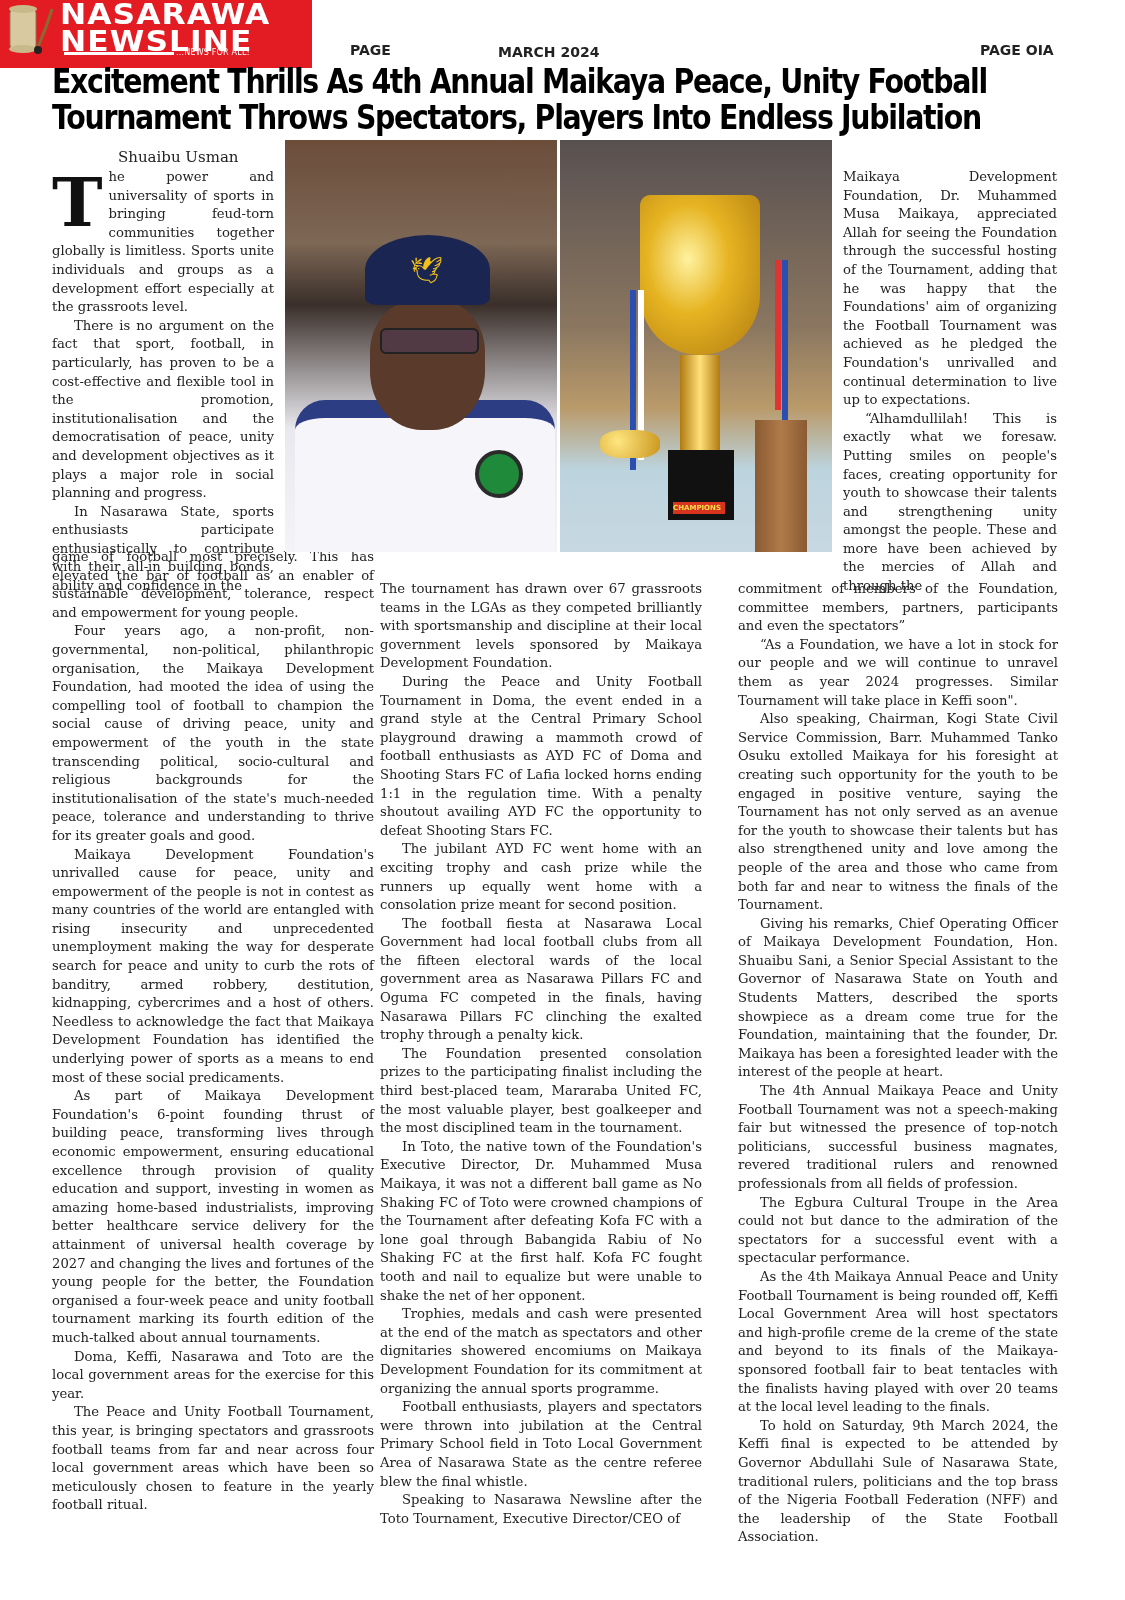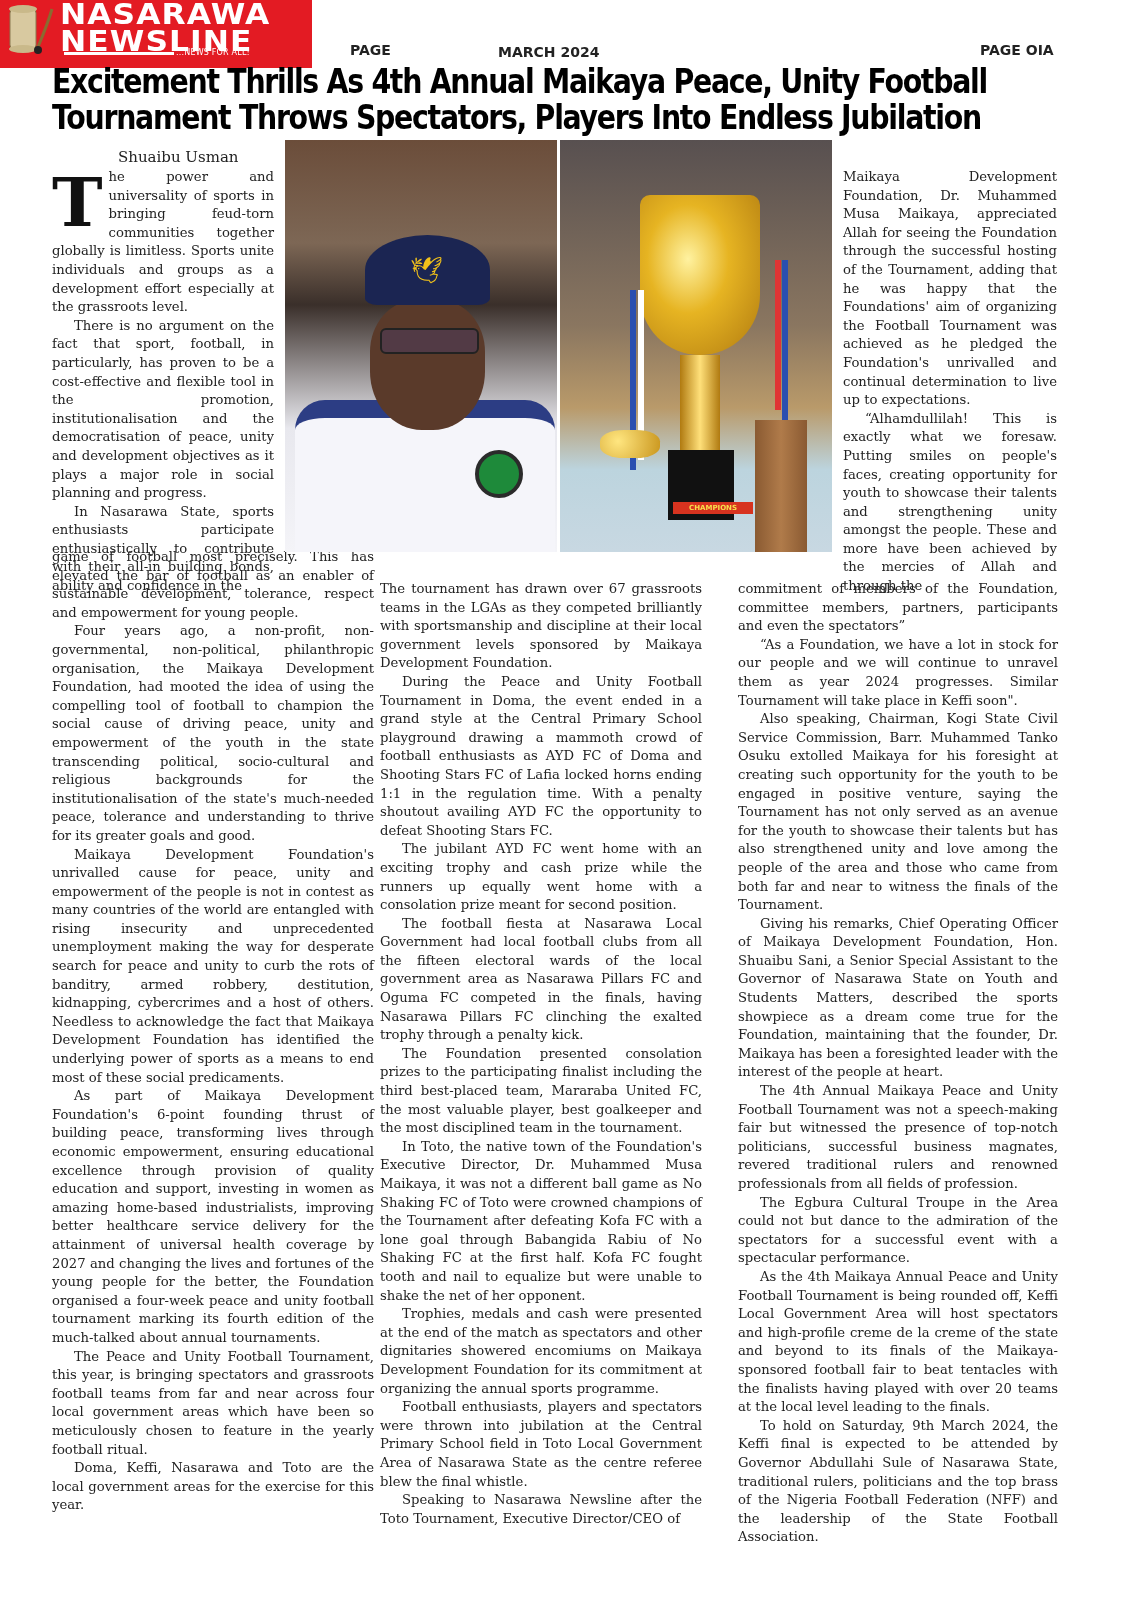--- a/index.html
+++ b/index.html
@@ -24,21 +24,21 @@
   .photo2 { position:absolute; left:560px; top:140px; width:272px; height:412px; background:linear-gradient(180deg,#585050 0%,#8a7660 45%,#b99a6a 65%,#bcd4de 80%,#c8d8e2 100%); overflow:hidden; }
   .cap-head { position:absolute; left:80px; top:95px; width:125px; height:70px; background:#1b2552; border-radius:50% 50% 10% 10%; }
   .cap-logo { position:absolute; left:125px; top:115px; color:#f2c21a; font-size:26px; font-family:"DejaVu Sans", sans-serif; }
   .face { position:absolute; left:85px; top:160px; width:115px; height:130px; background:#5a3a2a; border-radius:40% 40% 45% 45%; }
   .glasses { position:absolute; left:95px; top:188px; width:95px; height:22px; border:2px solid #222; border-radius:6px; background:rgba(70,60,120,.35); }
   .jersey { position:absolute; left:10px; top:260px; width:260px; height:160px; background:#f5f5fa; border-radius:30px 30px 0 0; border-top:18px solid #2c3d84; }
   .badge { position:absolute; left:190px; top:310px; width:40px; height:40px; border-radius:50%; background:#1e8a3a; border:4px solid #2b2b2b; }
   .trophy-cup { position:absolute; left:80px; top:55px; width:120px; height:160px; background:radial-gradient(ellipse at 40% 40%, #fff2a0 0%, #e6b422 40%, #b07a10 100%); border-radius:10px 10px 60px 60px; }
   .trophy-stem { position:absolute; left:120px; top:215px; width:40px; height:100px; background:linear-gradient(90deg,#b07a10,#ffe07a,#b07a10); }
   .trophy-base { position:absolute; left:108px; top:310px; width:66px; height:70px; background:#111; }
-  .champ-label { position:absolute; left:113px; top:362px; width:80px; height:12px; background:#d7331f; color:#f7e04b; font-size:7px; font-weight:bold; font-family:"DejaVu Sans", sans-serif; text-align:center; line-height:12px; }
+  .champ-label { position:absolute; left:113px; top:362px; width:52px; height:12px; background:#d7331f; color:#f7e04b; font-size:7px; font-weight:bold; font-family:"DejaVu Sans", sans-serif; line-height:12px; }
   .ribbon { position:absolute; width:6px; background:#2a4fb0; }
   .ribbon.r2 { background:#e03434; }
   .ribbon.w { background:#fff; }
   .medals { position:absolute; left:40px; top:290px; width:60px; height:28px; background:radial-gradient(circle at 30% 40%, #ffe680, #c9951c); border-radius:40%; }
   .wood { position:absolute; left:195px; top:280px; width:52px; height:132px; background:linear-gradient(90deg,#8a5a32,#b07b4a,#8a5a32); }
 </style>
 </head>
 <body>
 
 <div class="masthead">
@@ -70,22 +70,22 @@
   <p class="first"><span class="dropcap">T</span><span>he power and universality of sports in bringing feud-torn communities together globally is limitless. Sports unite individuals and groups as a development effort especially at the grassroots level.</span></p>
   <p>There is no argument on the fact that sport, football, in particularly, has proven to be a cost-effective and flexible tool in the promotion, institutionalisation and the democratisation of peace, unity and development objectives as it plays a major role in social planning and progress.</p>
   <p>In Nasarawa State, sports enthusiasts participate enthusiastically to contribute with their all-in building bonds, ability and confidence in the</p>
 </div>
 
 <div class="col" style="left:52px; top:548px; width:322px;">
   <p class="first">game of football most precisely. This has elevated the bar of football as an enabler of sustainable development, tolerance, respect and empowerment for young people.</p>
   <p>Four years ago, a non-profit, non-governmental, non-political, philanthropic organisation, the Maikaya Development Foundation, had mooted the idea of using the compelling tool of football to champion the social cause of driving peace, unity and empowerment of the youth in the state transcending political, socio-cultural and religious backgrounds for the institutionalisation of the state's much-needed peace, tolerance and understanding to thrive for its greater goals and good.</p>
   <p>Maikaya Development Foundation's unrivalled cause for peace, unity and empowerment of the people is not in contest as many countries of the world are entangled with rising insecurity and unprecedented unemployment making the way for desperate search for peace and unity to curb the rots of banditry, armed robbery, destitution, kidnapping, cybercrimes and a host of others. Needless to acknowledge the fact that Maikaya Development Foundation has identified the underlying power of sports as a means to end most of these social predicaments.</p>
   <p>As part of Maikaya Development Foundation's 6-point founding thrust of building peace, transforming lives through economic empowerment, ensuring educational excellence through provision of quality education and support, investing in women as amazing home-based industrialists, improving better healthcare service delivery for the attainment of universal health coverage by 2027 and changing the lives and fortunes of the young people for the better, the Foundation organised a four-week peace and unity football tournament marking its fourth edition of the much-talked about annual tournaments.</p>
+  <p>Doma, Keffi, Nasarawa and Toto are the local government areas for the exercise for this year.</p>
   <p>The Peace and Unity Football Tournament, this year, is bringing spectators and grassroots football teams from far and near across four local government areas which have been so meticulously chosen to feature in the yearly football ritual.</p>
-  <p>Doma, Keffi, Nasarawa and Toto are the local government areas for the exercise for this year.</p>
 </div>
 
 <div class="photo1">
   <div class="jersey"></div>
   <div class="badge"></div>
   <div class="face"></div>
   <div class="glasses"></div>
   <div class="cap-head"></div>
   <div class="cap-logo">🕊</div>
 </div>

